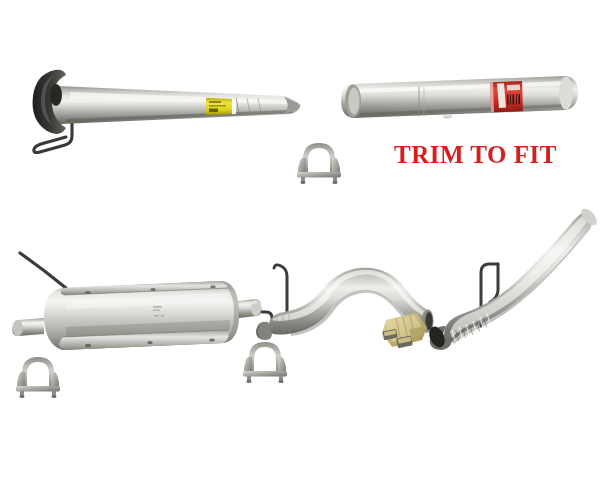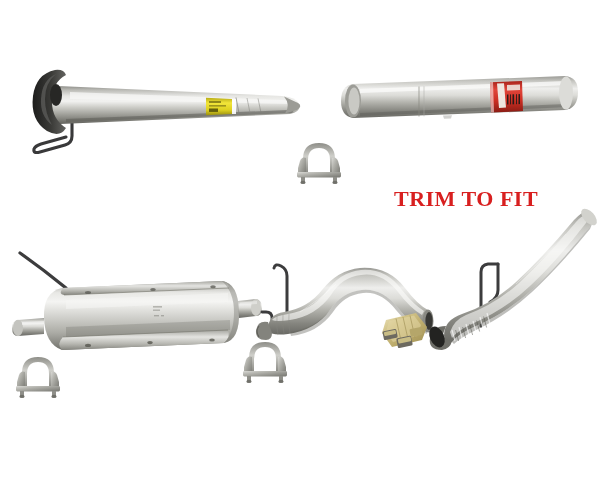--- a/index.html
+++ b/index.html
@@ -20,26 +20,25 @@
   #product-canvas svg {
     position: absolute;
     top: 0;
     left: 0;
     display: block;
   }
   .annotation-text {
     position: absolute;
     color: #d81f1f;
     font-family: "Liberation Serif", serif;
-    font-size: 22px;
+    font-size: 25px;
     font-weight: bold;
     letter-spacing: 0.5px;
     white-space: nowrap;
     line-height: 1;
-    margin-top: 46px;
   }
 </style>
 </head>
 <body>
 
 <div id="product-canvas">
 
   <svg width="600" height="490" viewBox="0 0 600 490">
     <defs>
 

